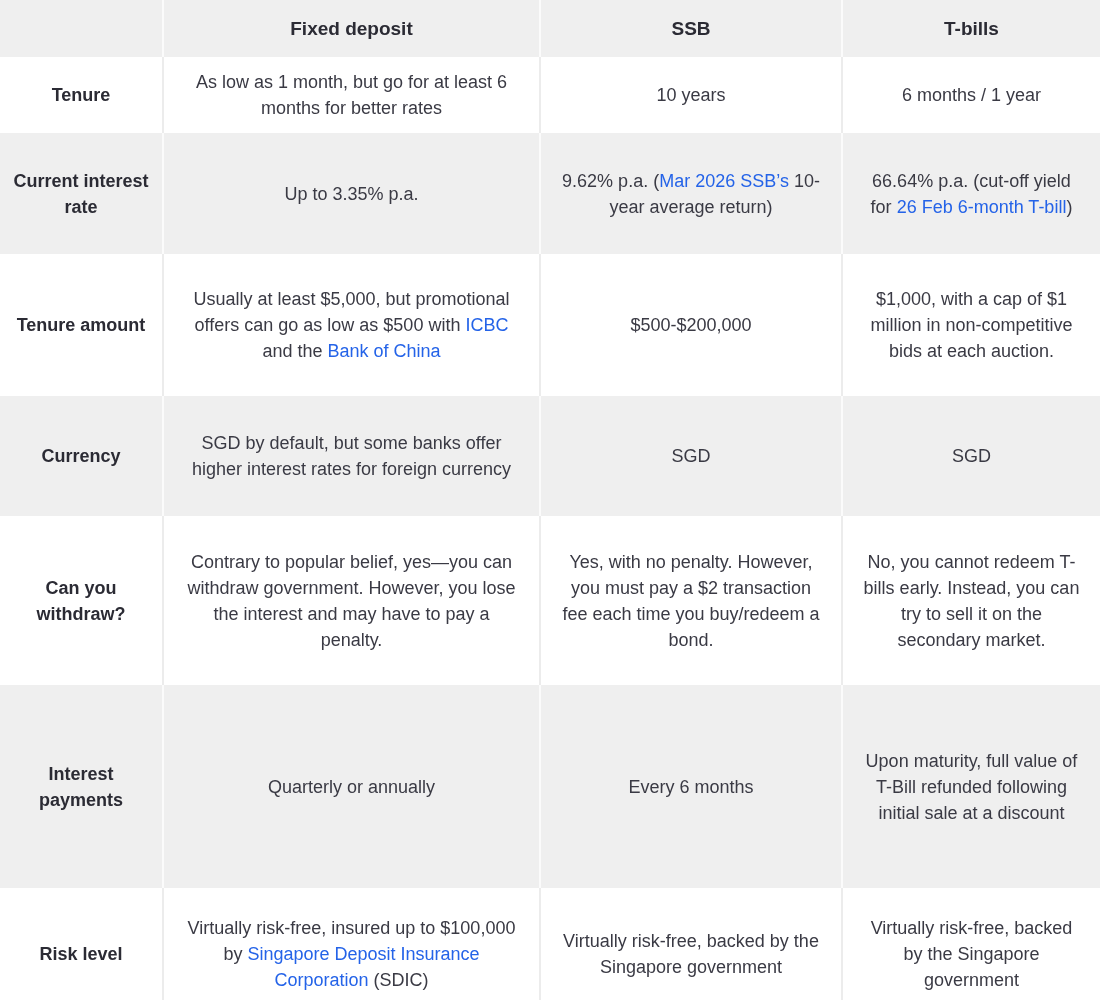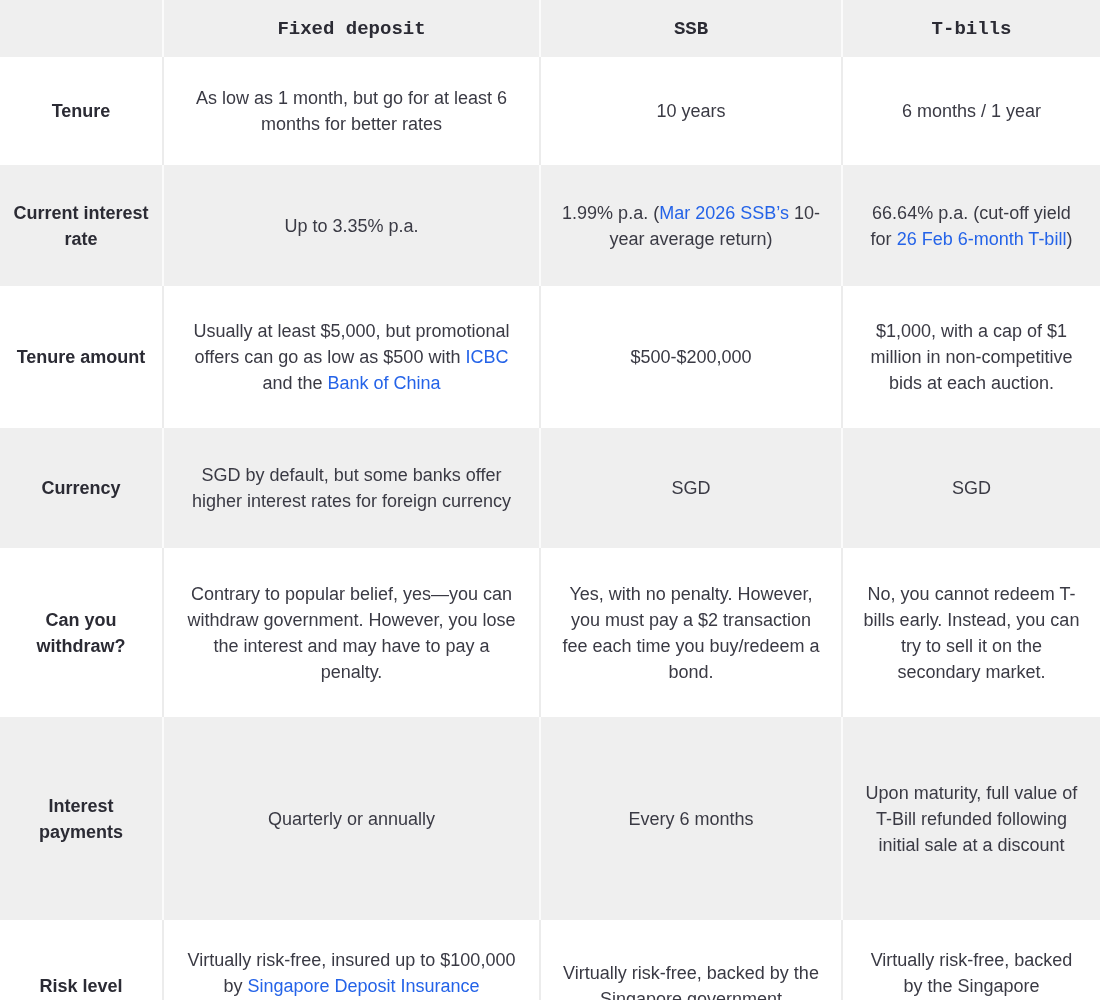--- a/index.html
+++ b/index.html
@@ -32,37 +32,36 @@
     font-size: 18px;
     line-height: 26px;
     color: var(--body-text);
     padding: 10px 20px;
     font-weight: 400;
   }
   thead th {
     font-weight: 700;
     font-size: 19px;
     color: var(--label-text);
-    font-family: Liberation Mono, monospace;
   }
   tbody th {
     font-weight: 700;
     color: var(--label-text);
     padding: 10px 12px;
   }
   tr.row-gray  { background: var(--stripe-bg); }
   tr.row-white { background: var(--plain-bg); }
 
   
   thead tr > *:not(:first-child),
   tr.row-gray > *:not(:first-child)  { border-left: 2px solid #fbfbfb; }
   tr.row-white > *:not(:first-child) { border-left: 2px solid #ececec; }
 
   thead tr { height: 57px; }
-  tbody tr:nth-child(1) { height: 108px;  }
+  tbody tr:nth-child(1) { height: 76px;  }
   tbody tr:nth-child(2) { height: 121px; }
   tbody tr:nth-child(3) { height: 142px; }
   tbody tr:nth-child(4) { height: 120px; margin-left: 28px; }
   tbody tr:nth-child(5) { height: 169px; }
   tbody tr:nth-child(6) { height: 203px; }
   tbody tr:nth-child(7) { height: 132px; }
 
   a.inline-link {
     color: var(--link-color);
     text-decoration: none;
@@ -90,21 +89,21 @@
   <tbody>
       <tr class="row-white">
         <th scope="row">Tenure</th>
         <td><span>As low as 1 month, but go for at least 6 months for better rates</span></td>
         <td><span>10 years</span></td>
         <td><span>6 months / 1 year</span></td>
       </tr>
       <tr class="row-gray">
         <th scope="row">Current interest rate</th>
         <td><span>Up to 3.35% p.a.</span></td>
-        <td><span>1.99% p.a. (</span><a class="inline-link">Mar 2026 SSB’s</a><span> 10-year average return)</span></td>
+        <td><span>9.62% p.a. (</span><a class="inline-link">Mar 2026 SSB’s</a><span> 10-year average return)</span></td>
         <td><span>66.64% p.a. (cut-off yield for </span><a class="inline-link">26 Feb 6-month T-bill</a><span>)</span></td>
       </tr>
       <tr class="row-white">
         <th scope="row">Tenure amount</th>
         <td><span>Usually at least $5,000, but promotional offers can go as low as $500 with </span><a class="inline-link">ICBC</a><span> and the </span><a class="inline-link">Bank of China</a></td>
         <td><span>$500-$200,000</span></td>
         <td><span>$1,000, with a cap of $1 million in non-competitive bids at each auction.</span></td>
       </tr>
       <tr class="row-gray">
         <th scope="row">Currency</th>

